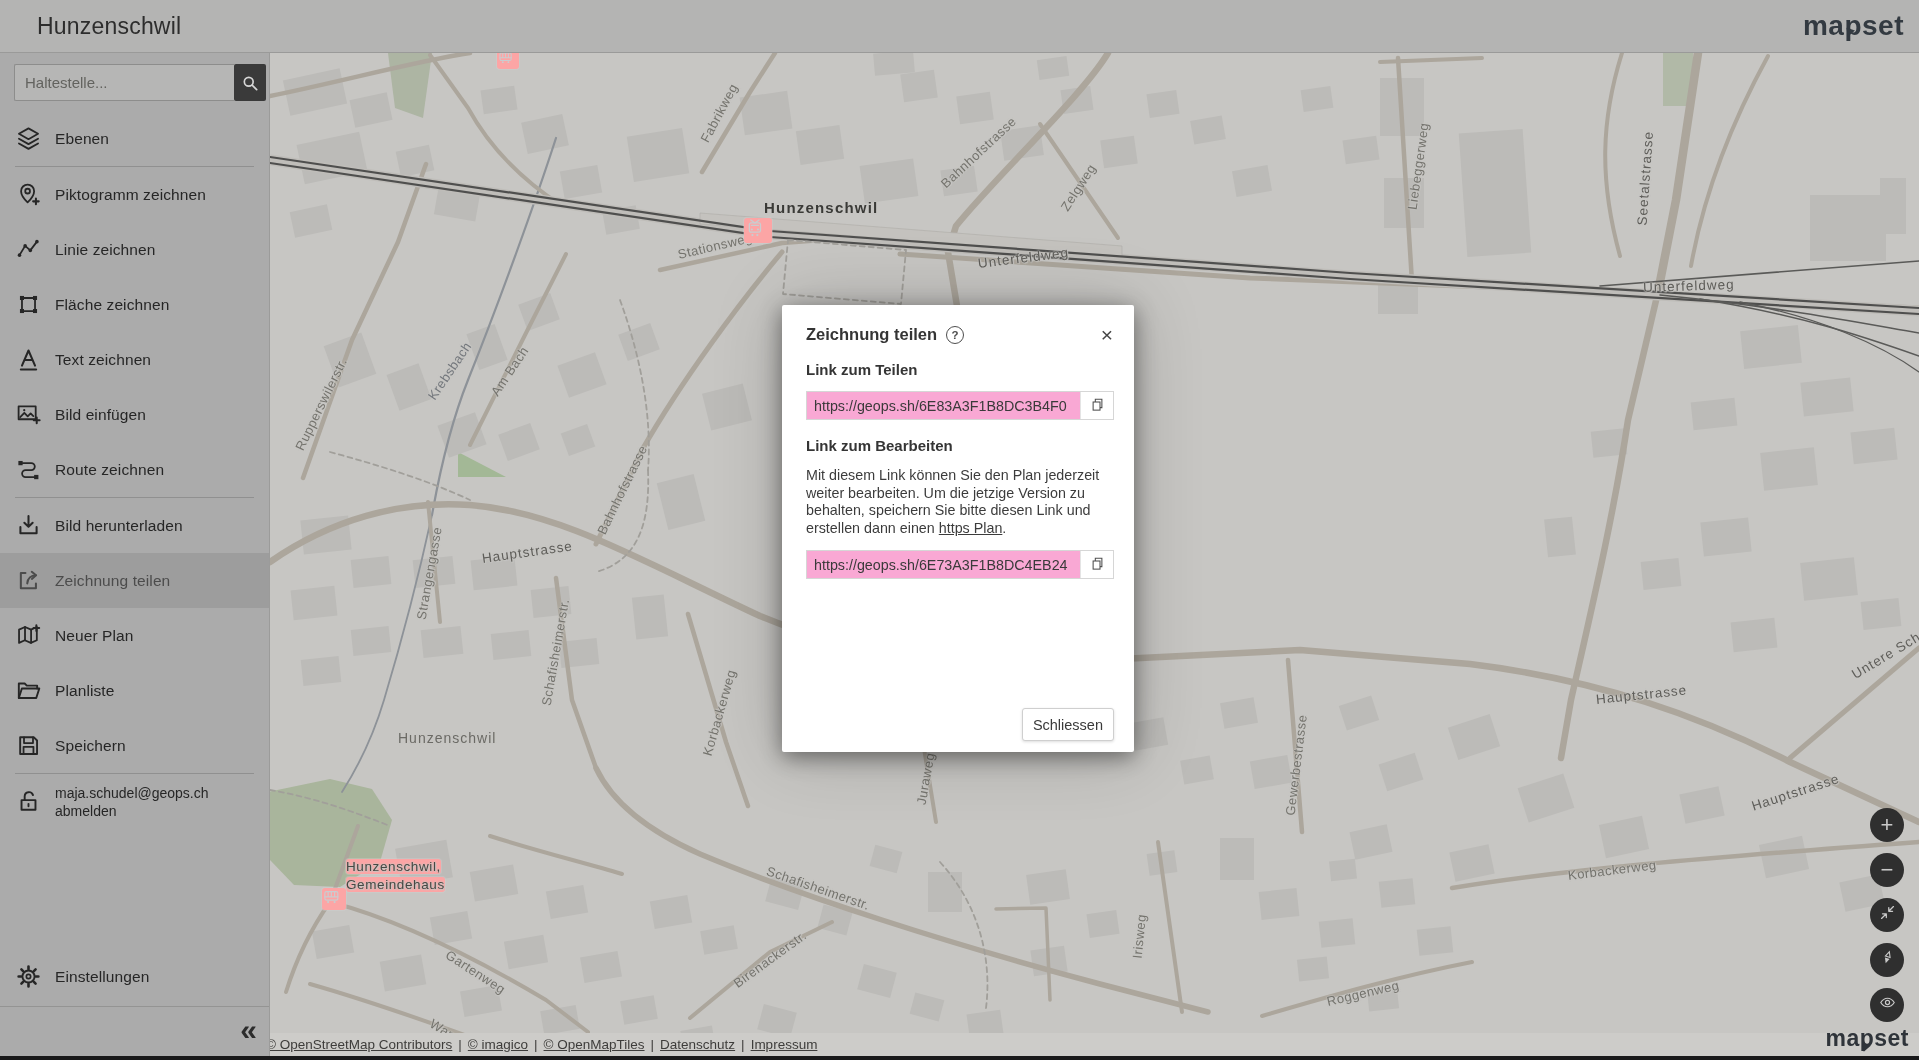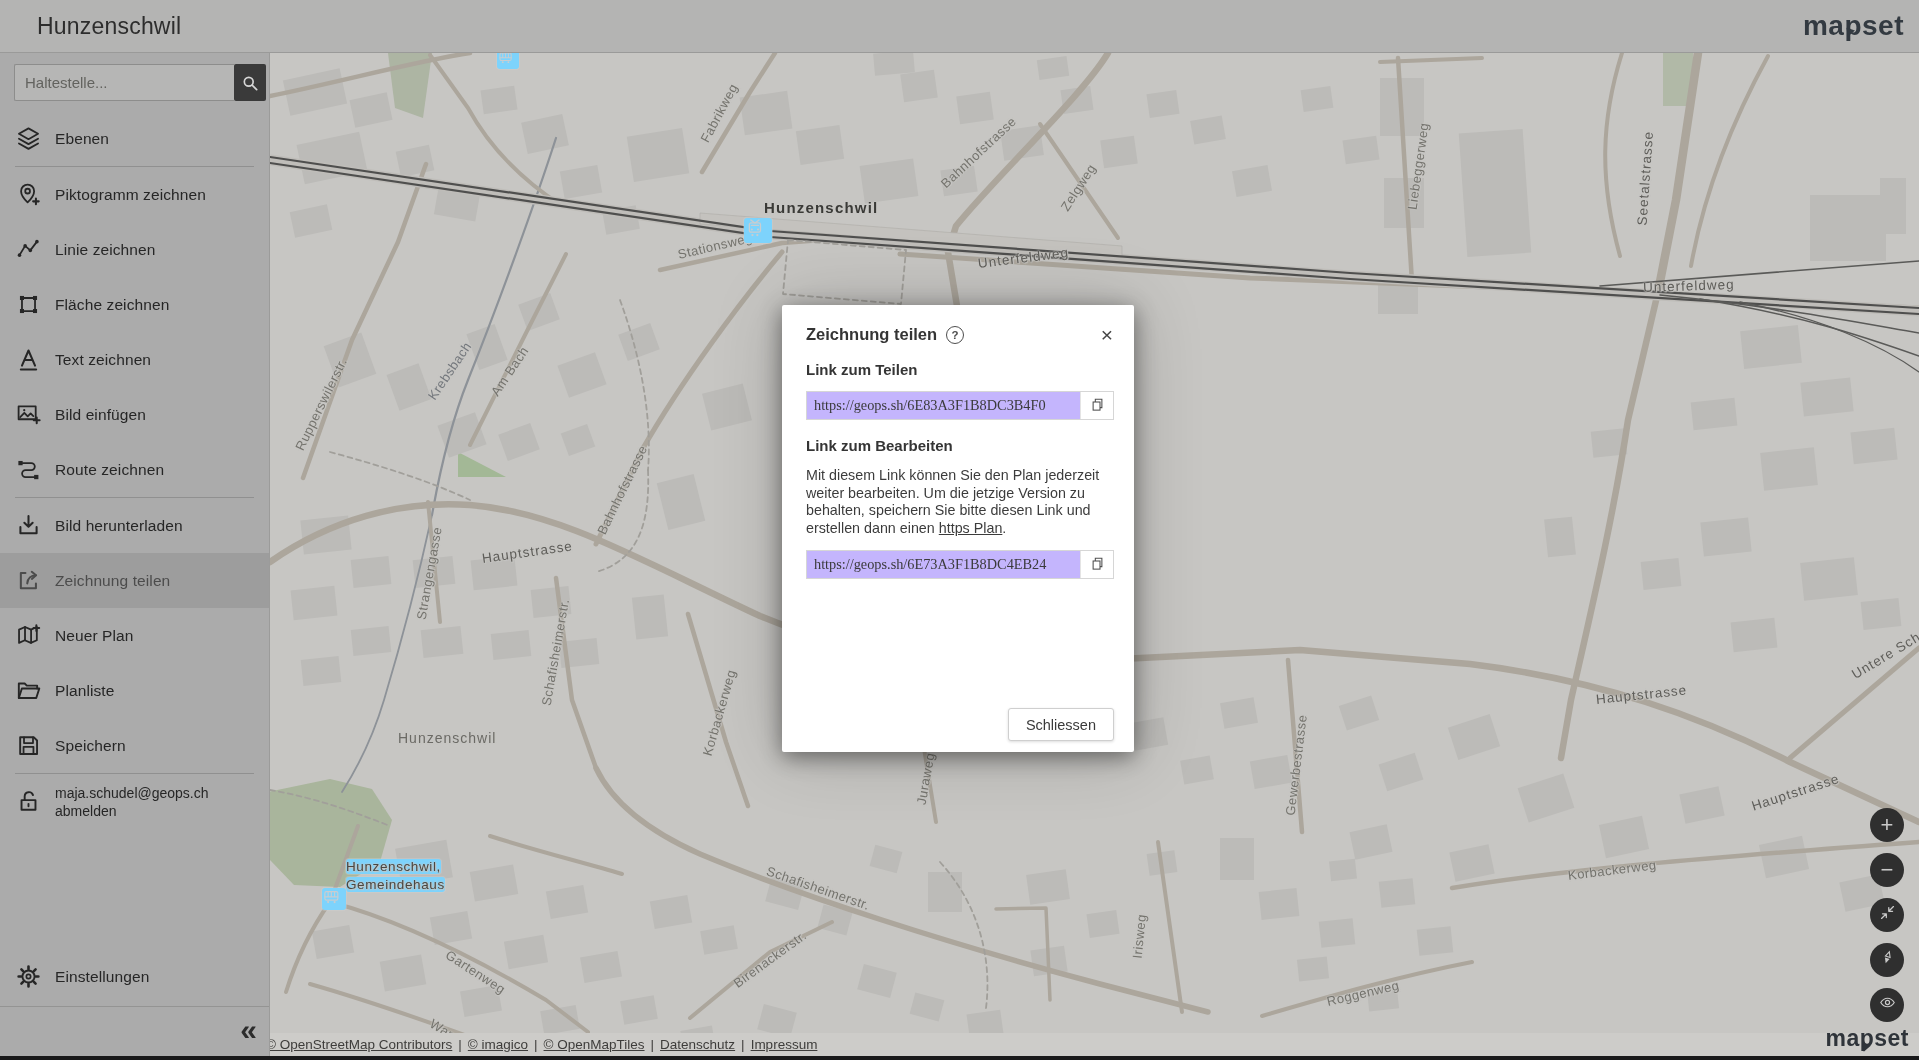--- a/index.html
+++ b/index.html
@@ -46,21 +46,21 @@
   #map{position:absolute;left:270px;top:53px;width:1649px;height:1007px;overflow:hidden;background:#c7c6c3;z-index:1;}
   #map svg{position:absolute;left:0;top:0;}
   .map-label{position:absolute;white-space:nowrap;font-size:13px;color:#74736d;letter-spacing:.5px;
              transform-origin:0 50%;z-index:3;pointer-events:none;
              text-shadow:0 0 2px #c7c6c3,0 0 2px #c7c6c3,1px 1px 1px #c7c6c3;}
   .map-label.main{color:#5e5d59;letter-spacing:1px;font-size:13.5px;}
   .map-label.town{font-size:14px;color:#6b6a65;letter-spacing:1px;}
   .map-label.poi{font-size:13.5px;color:#484743;letter-spacing:.6px;}
   .map-label.poi-bold{font-size:15px;color:#3a3a37;font-weight:600;letter-spacing:1.2px;}
   .map-label.stream{color:#73777c;}
-  .poi{position:absolute;background:#7dd3fc;border-radius:3px;display:flex;align-items:center;
+  .poi{position:absolute;background:#fca5a5;border-radius:3px;display:flex;align-items:center;
        justify-content:center;z-index:4;box-shadow:0 0 0 1px rgba(210,210,210,.35);}
   .poi svg{width:78%;height:82%;}
 
   
   #attribution{position:absolute;left:0;bottom:4px;width:1919px;height:23px;background:#cdccc9;
                z-index:10;display:flex;align-items:center;padding-left:266px;font-size:13.5px;color:#3e3d3b;}
   #attribution a{color:#3e3d3b;text-decoration:underline;cursor:pointer;}
   .attr-sep{margin:0 6px;text-decoration:none;}
   #bottom-strip{position:absolute;left:0;bottom:0;width:1919px;height:4px;background:#19191a;z-index:40;}
 
@@ -78,25 +78,25 @@
   #modal-title-row{display:flex;align-items:center;}
   #modal-title{font-size:16.5px;font-weight:700;color:#353535;}
   #help-icon{width:18px;height:18px;border:1.5px solid #4e4e4e;border-radius:50%;margin-left:9px;
              display:flex;align-items:center;justify-content:center;font-size:11.5px;font-weight:700;color:#4e4e4e;cursor:pointer;}
   #modal-close{margin-left:auto;font-size:21px;color:#464646;line-height:18px;cursor:pointer;padding:0 1px;}
   .section-h{font-size:15px;font-weight:700;color:#353535;margin:17px 0 13px;}
   .modal-p{font-size:14.3px;line-height:17.6px;margin:0 0 13px;width:308px;color:#3c3c3c;}
   .textlink{text-decoration:underline;color:#3c3c3c;cursor:pointer;}
   .inputrow{display:flex;border:1px solid #d6d6d6;height:29px;width:308px;background:#fff;margin-bottom:4px;}
   .inputrow input{flex:1;min-width:0;border:none;outline:none;padding:0 7px;font-size:14.3px;
-                  color:#3a3a3a;font-family:Liberation Serif, serif;background:#c4b5fd;}
+                  color:#3a3a3a;font-family:Liberation Sans, sans-serif;background:#f9a8d4;}
   .copy-btn{width:33px;border:none;border-left:1px solid #e4e4e4;background:#fff;cursor:pointer;
             display:flex;align-items:center;justify-content:center;color:#4f4f4f;}
   .copy-btn svg{width:15px;height:15px;}
-  #modal-close-btn{position:absolute;right:20px;bottom:11px;height:33px;padding:0 17px;background:#fff;
+  #modal-close-btn{position:absolute;right:20px;bottom:11px;height:33px;padding:0 10px;background:#fff;
                    border:1px solid #cfcfcf;border-radius:3px;font-size:14.5px;color:#3a3a3a;cursor:pointer;
                    font-family:inherit;box-shadow:0 1px 3px rgba(0,0,0,.14);}
 </style>
 </head>
 <body>
 
 <div id="page">
 
   <div id="map">
     <svg id="map-svg" width="1649" height="1007" viewBox="270 53 1649 1007" xmlns="http://www.w3.org/2000/svg">

